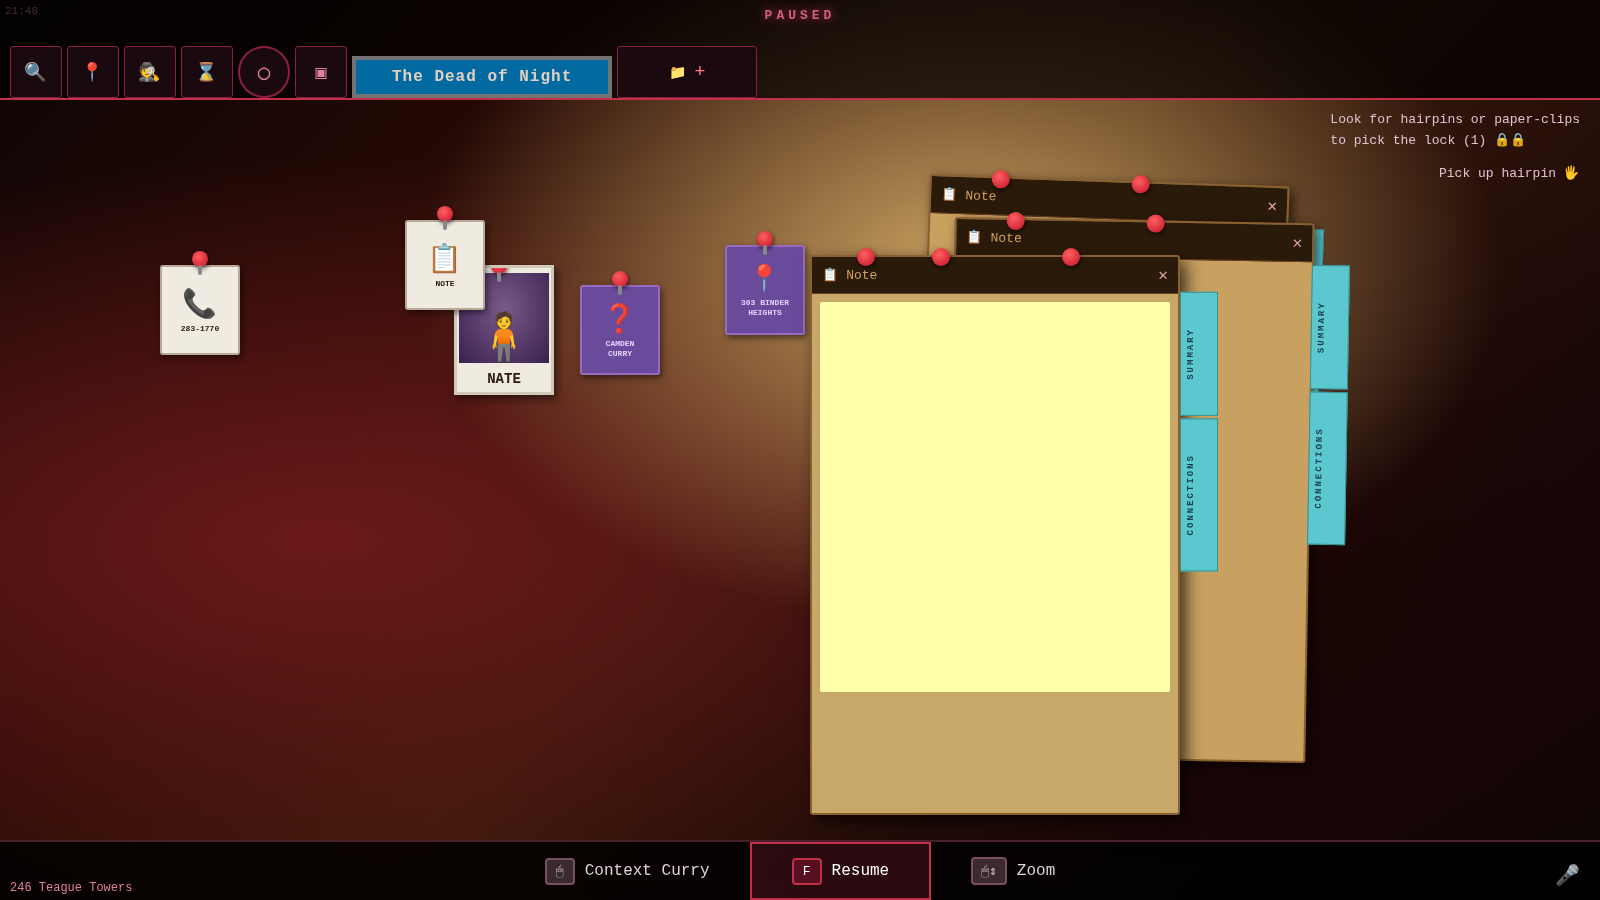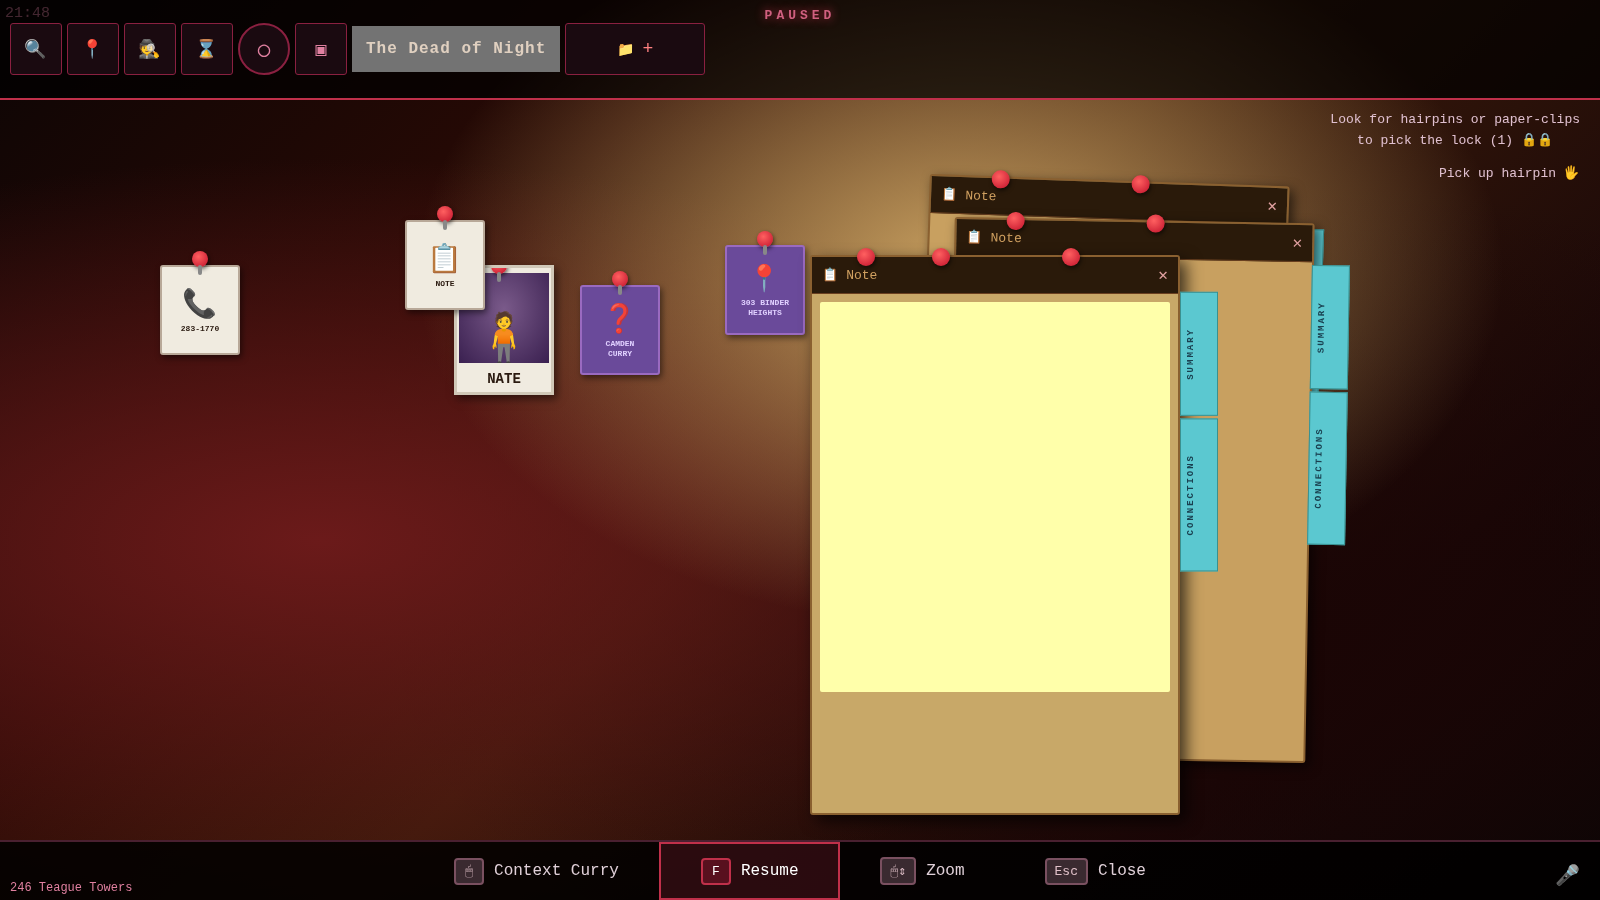--- a/index.html
+++ b/index.html
@@ -26,21 +26,21 @@
     
     #header {
       position: absolute;
       top: 0;
       left: 0;
       right: 0;
       height: 100px;
       background: rgba(0,0,0,0.7);
       border-bottom: 2px solid #c0304a;
       display: flex;
-      align-items: center;
+      align-items: flex-end;
       padding: 0 10px;
       gap: 5px;
       z-index: 100;
     }
 
     #paused-text {
       position: absolute;
       top: 8px;
       left: 50%;
       transform: translateX(-50%);
@@ -86,24 +86,24 @@
       display: flex;
       align-items: center;
       justify-content: center;
       cursor: pointer;
       color: #e080a0;
       font-size: 20px;
       flex-shrink: 0;
     }
 
     #quest-title-block {
-      background: #737373;
-      border: 6px solid #737373;
+      background: #0369a1;
+      border: 4px solid #737373;
       color: #e0d0c0;
-      padding: 8px 8px;
+      padding: 8px 36px;
       text-align: center;
       font-size: 16px;
       font-weight: bold;
       letter-spacing: 1px;
       min-width: 140px;
       flex-shrink: 0;
     }
 
     #folder-btn {
       background: #1a0a10;
@@ -119,21 +119,21 @@
       border-radius: 3px;
       font-size: 14px;
     }
 
     
     #time-display {
       position: absolute;
       top: 5px;
       left: 5px;
       color: #e080a0;
-      font-size: 15px;
+      font-size: 11px;
     }
 
     
     #cork-board {
       position: absolute;
       top: 100px;
       left: 0;
       right: 0;
       bottom: 60px;
     }
@@ -313,21 +313,21 @@
       box-shadow: 1px 2px 4px rgba(0,0,0,0.6);
     }
 
     
     #hint-text {
       position: absolute;
       top: 110px;
       right: 20px;
       color: #e0c0d0;
       font-size: 13px;
-      text-align: center;
+      text-align: left;
       line-height: 1.6;
       z-index: 200;
       pointer-events: none;
     }
 
     #hint-text2 {
       position: absolute;
       top: 165px;
       right: 20px;
       color: #e0c0d0;
@@ -595,20 +595,16 @@
     <span>Context Curry</span>
   </div>
   <div class="bottom-btn highlight">
     <span class="key-icon highlight-key">F</span>
     <span>Resume</span>
   </div>
   <div class="bottom-btn">
     <span class="key-icon">🖱⇕</span>
     <span>Zoom</span>
   </div>
-  <div class="bottom-btn">
-    <span class="key-icon">Esc</span>
-    <span>Close</span>
-  </div>
 
   <div id="location-text">246 Teague Towers</div>
   <div id="mic-icon">🎤</div>
 </div>
 
 </body></html>

